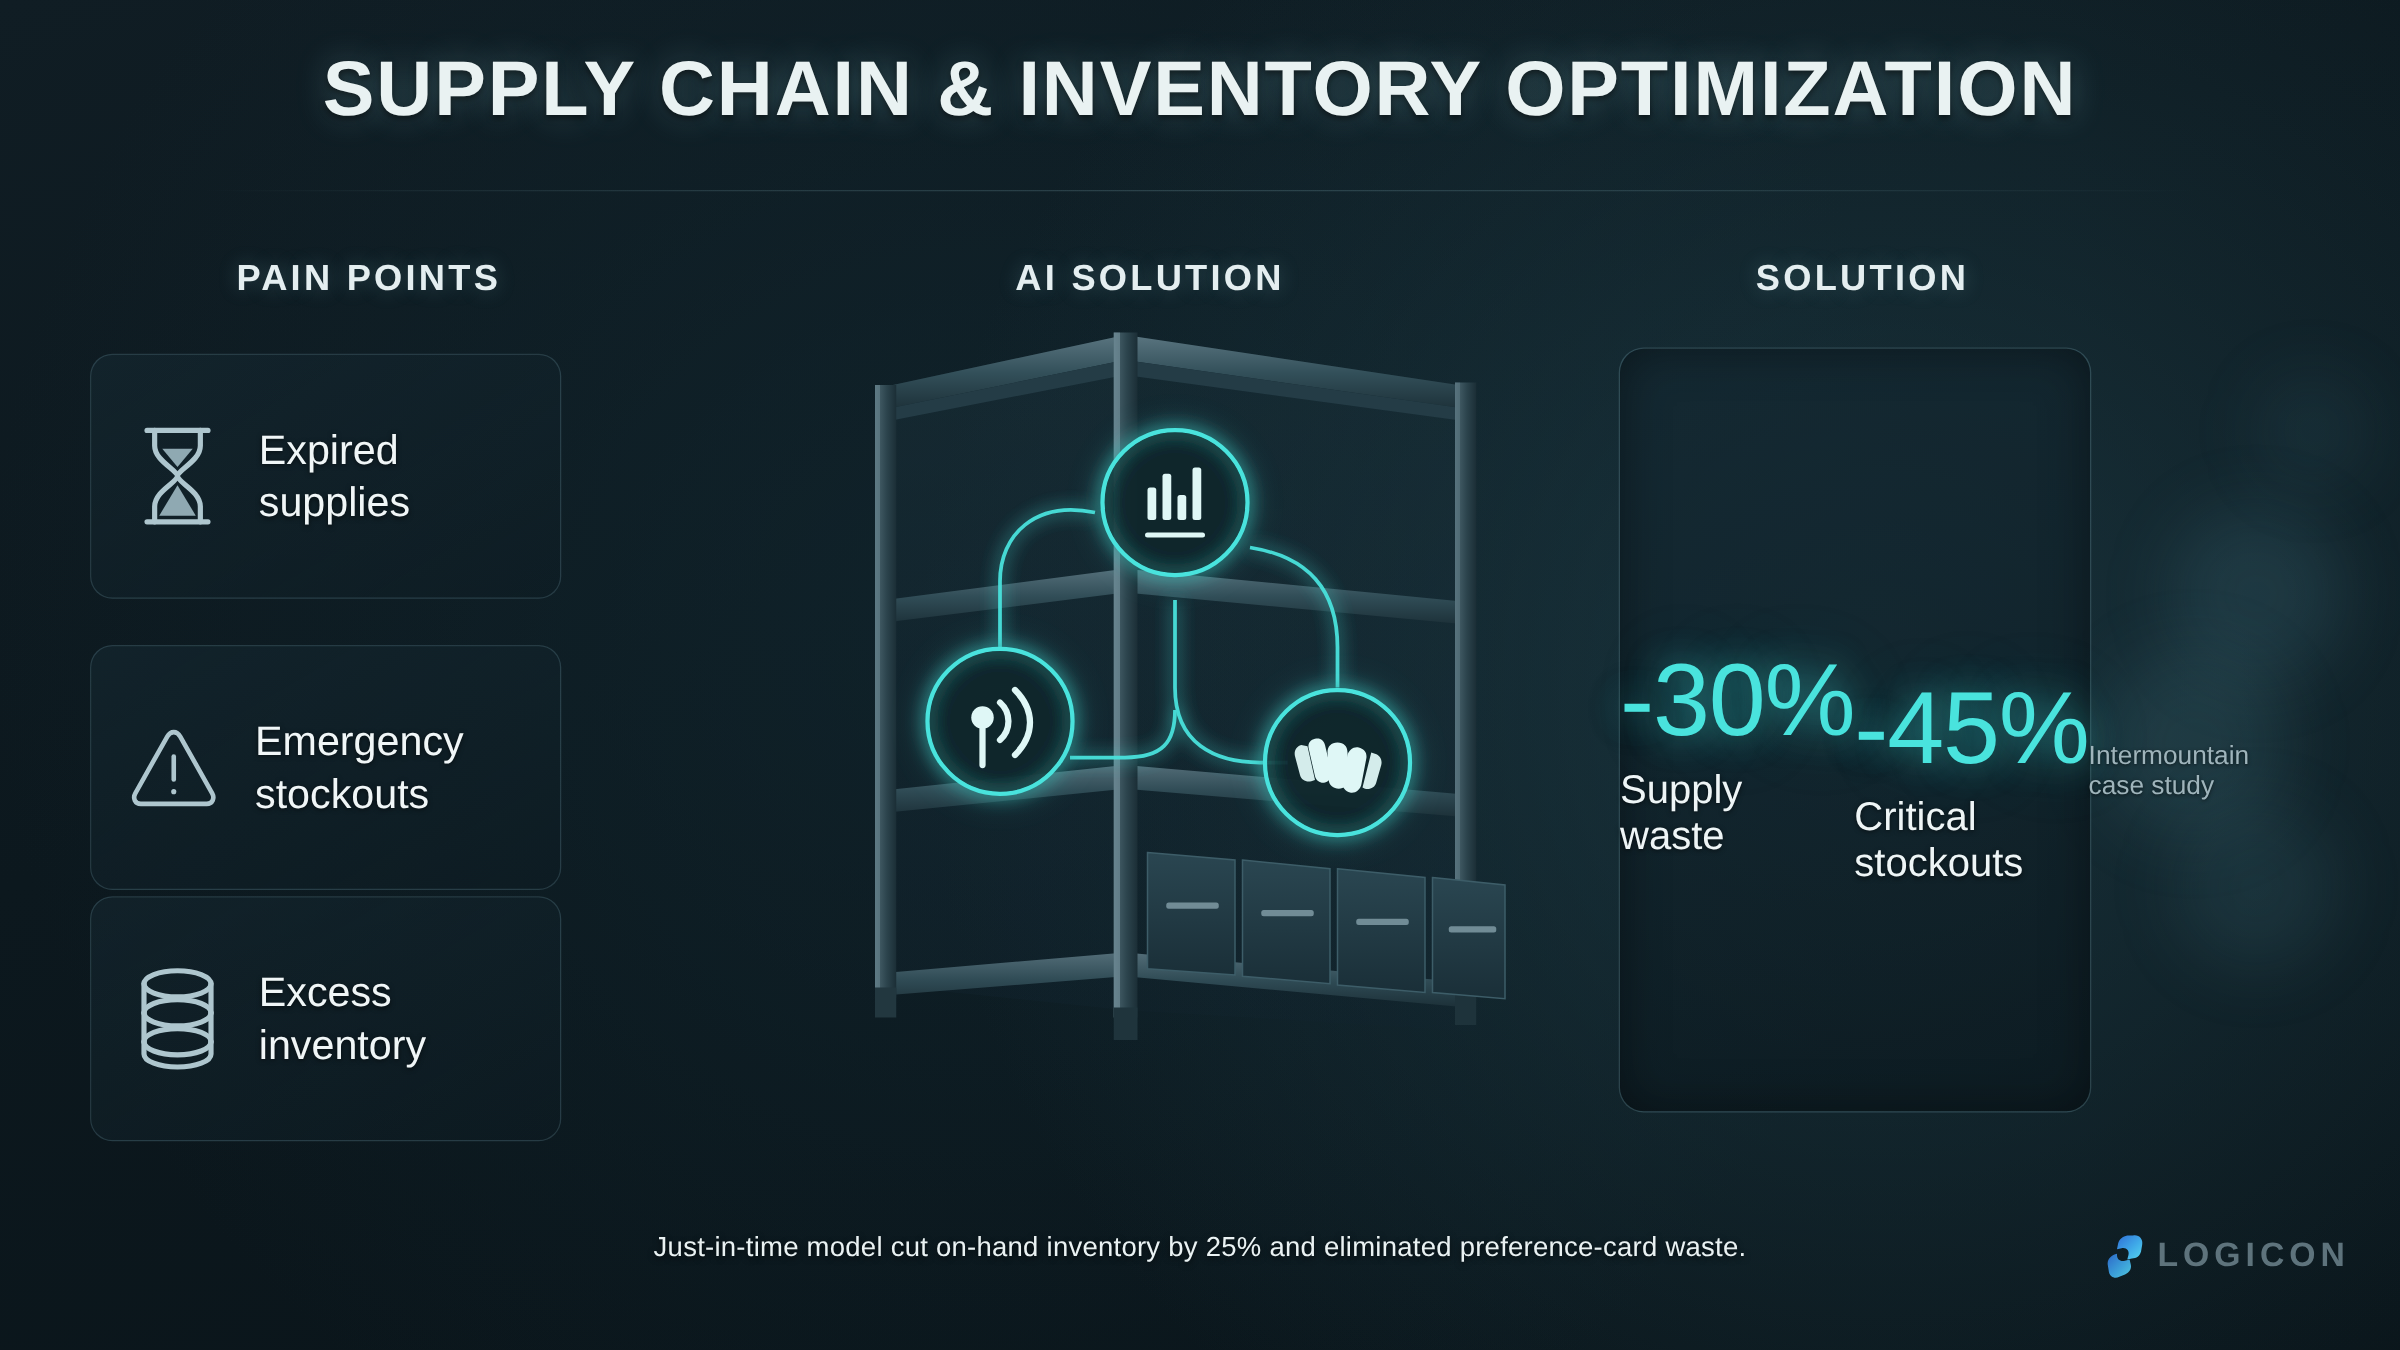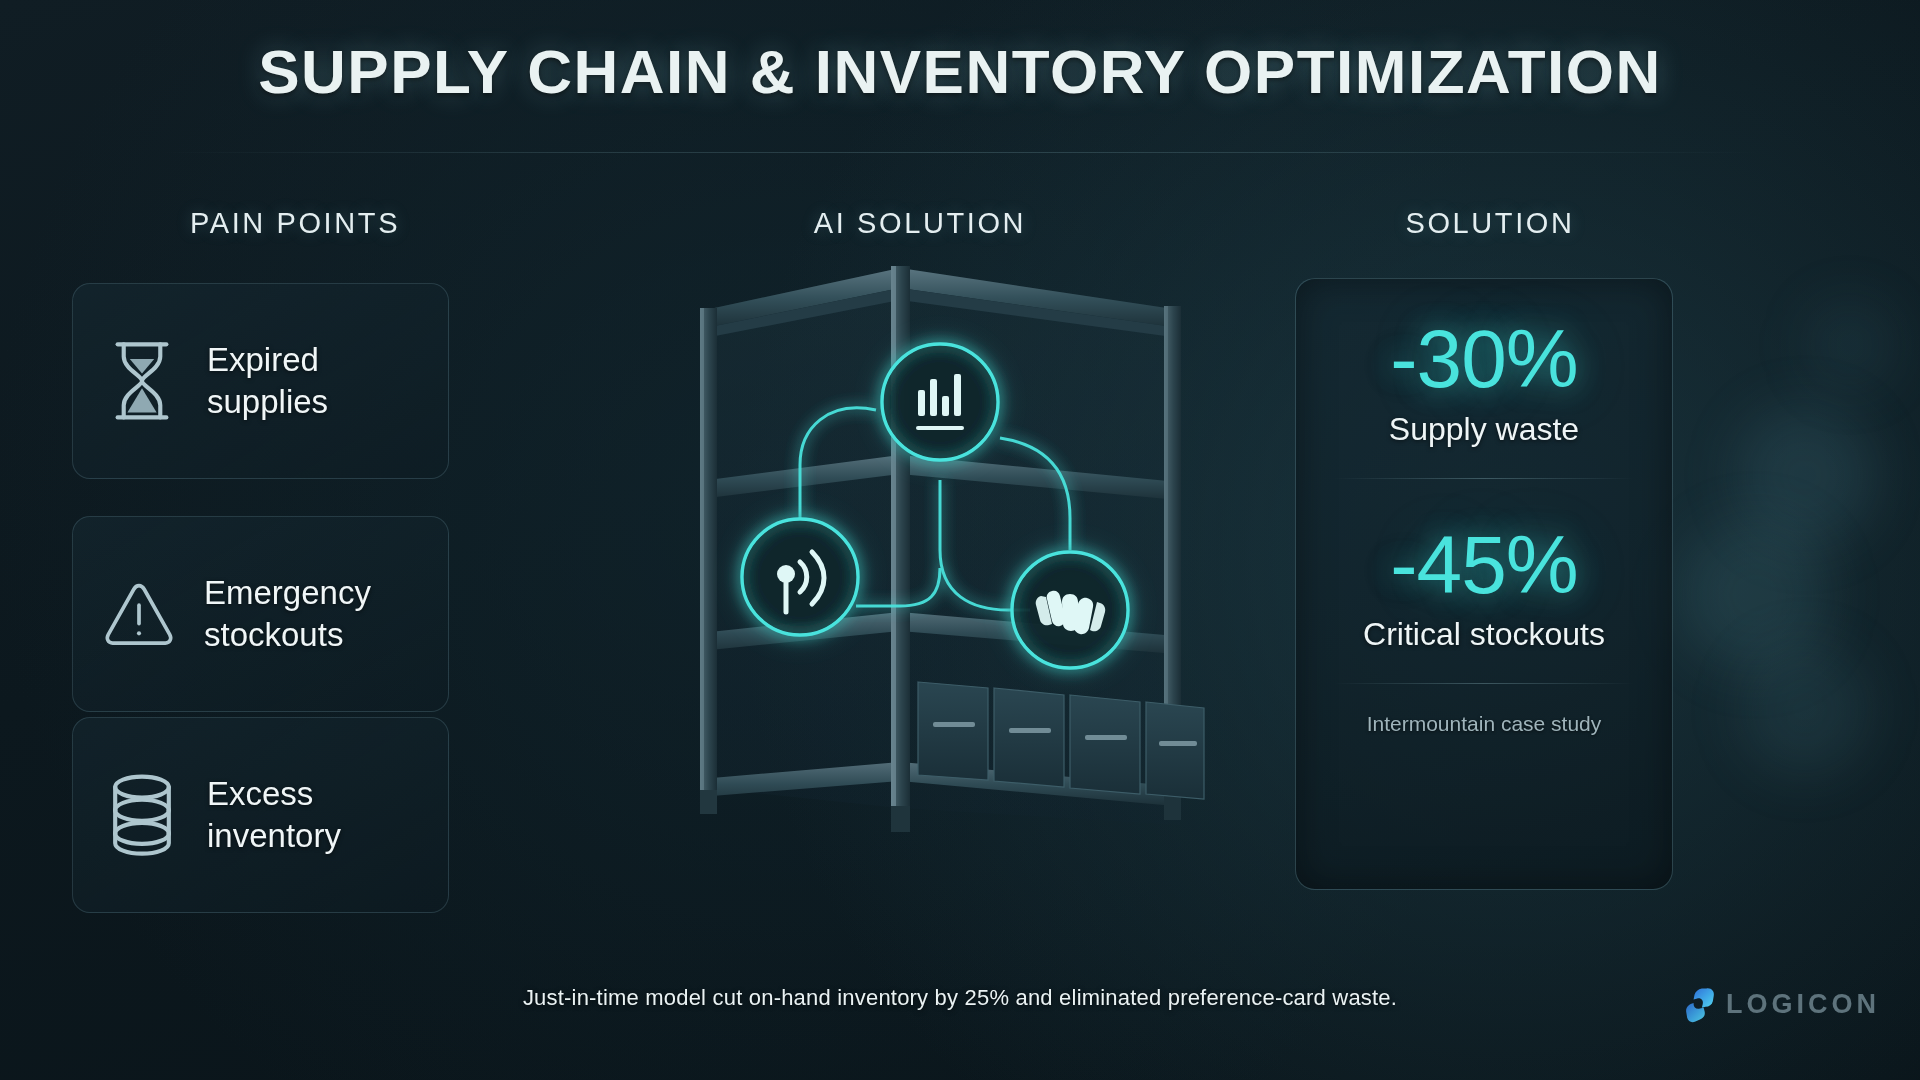--- a/index.html
+++ b/index.html
@@ -27,21 +27,21 @@
     color:#e9f2f2;
     text-shadow:0 0 26px rgba(150,220,230,.30), 0 2px 5px rgba(0,0,0,.7);
   }
   .title-rule {
     position:absolute; top:152px; left:160px; width:1600px; height:1px;
     background:linear-gradient(to right, rgba(150,200,210,0) 0%, rgba(150,200,210,.16) 25%, rgba(150,200,210,.20) 50%, rgba(150,200,210,.16) 75%, rgba(150,200,210,0) 100%);
   }
 
   
   .col-head {
-    position:absolute; font-size:29px; font-weight:400; letter-spacing:2.6px;
+    position:absolute; font-size:29px; font-weight:700; letter-spacing:2.6px;
     color:#e4eef0; text-shadow:0 0 16px rgba(140,210,220,.25);
     text-align:center;
   }
   #h-pain    { top:207px; left:70px;   width:450px; }
   #h-sol     { top:207px; left:640px;  width:560px; }
   #h-results { top:207px; left:1290px; width:400px; }
 
   
   .pain-card {
     position:absolute; left:72px; width:377px; height:196px;
@@ -63,38 +63,38 @@
   #illus { position:absolute; left:600px; top:250px; width:700px; height:640px; }
   #illus svg { width:100%; height:100%; display:block; }
 
   
   #results-card {
     position:absolute; left:1295px; top:278px; width:378px; height:612px;
     border:1px solid rgba(130,180,195,.26);
     border-radius:20px;
     background:linear-gradient(165deg, rgba(20,40,50,.62) 0%, rgba(11,23,29,.62) 100%);
     box-shadow:0 0 38px rgba(0,0,0,.42) inset;
-    display:flex; flex-direction:column; align-items:center; padding-top:38px;
+    display:flex; flex-direction:row; align-items:center; padding-top:38px;
   }
   .metric-value {
     font-size:82px; font-weight:400; letter-spacing:-1px;
     color:#49e3dd;
     text-shadow:0 0 26px rgba(60,220,215,.55), 0 0 60px rgba(50,200,200,.28);
     line-height:1.02;
   }
   .metric-label {
     font-size:32px; color:#eef5f6; margin-top:10px;
     text-shadow:0 1px 4px rgba(0,0,0,.6);
   }
   .res-divider {
     width:300px; height:1px; margin:30px 0 0 0;
     background:linear-gradient(to right, rgba(160,205,215,0), rgba(160,205,215,.30), rgba(160,205,215,0));
   }
   .metric { display:flex; flex-direction:column; align-items:center; }
-  #metric-1 { margin-top:44px;text-align:right; }
+  #metric-1 { margin-top:44px; }
   .footnote {
     font-size:21px; color:#9fb4bb; margin-top:28px;
     text-shadow:0 1px 3px rgba(0,0,0,.6);
   }
 
   
   #caption {
     position:absolute; top:985px; left:0; width:1920px; text-align:center;
     font-size:22px; color:#eaf2f3; letter-spacing:.2px;
     text-shadow:0 1px 5px rgba(0,0,0,.65);

